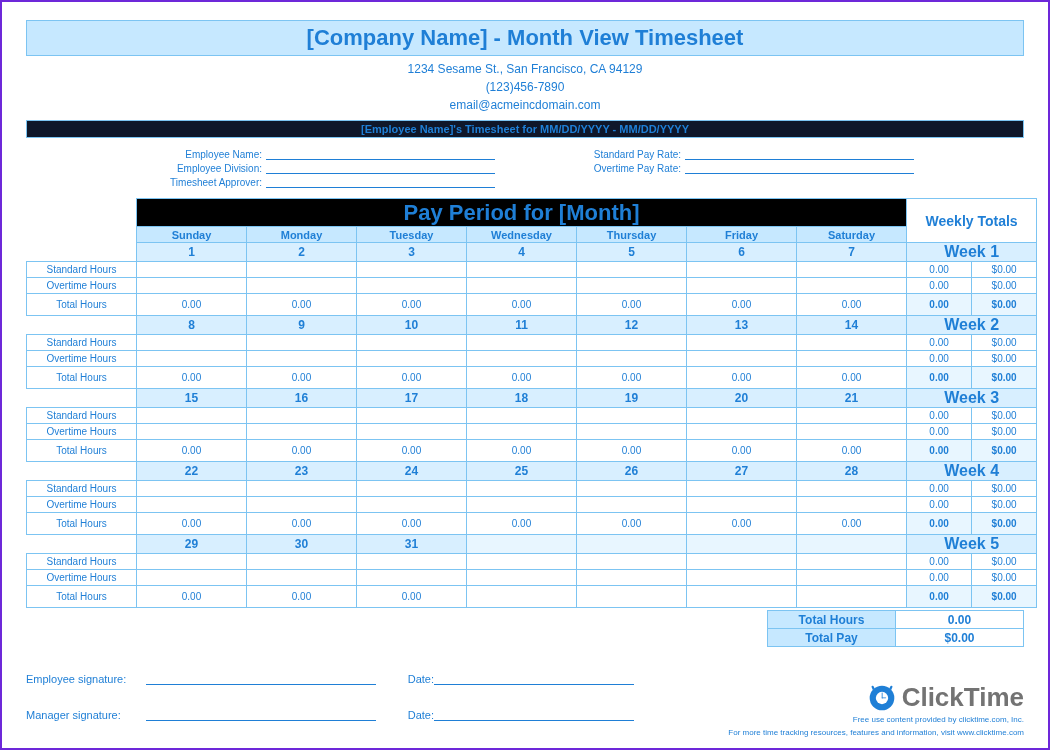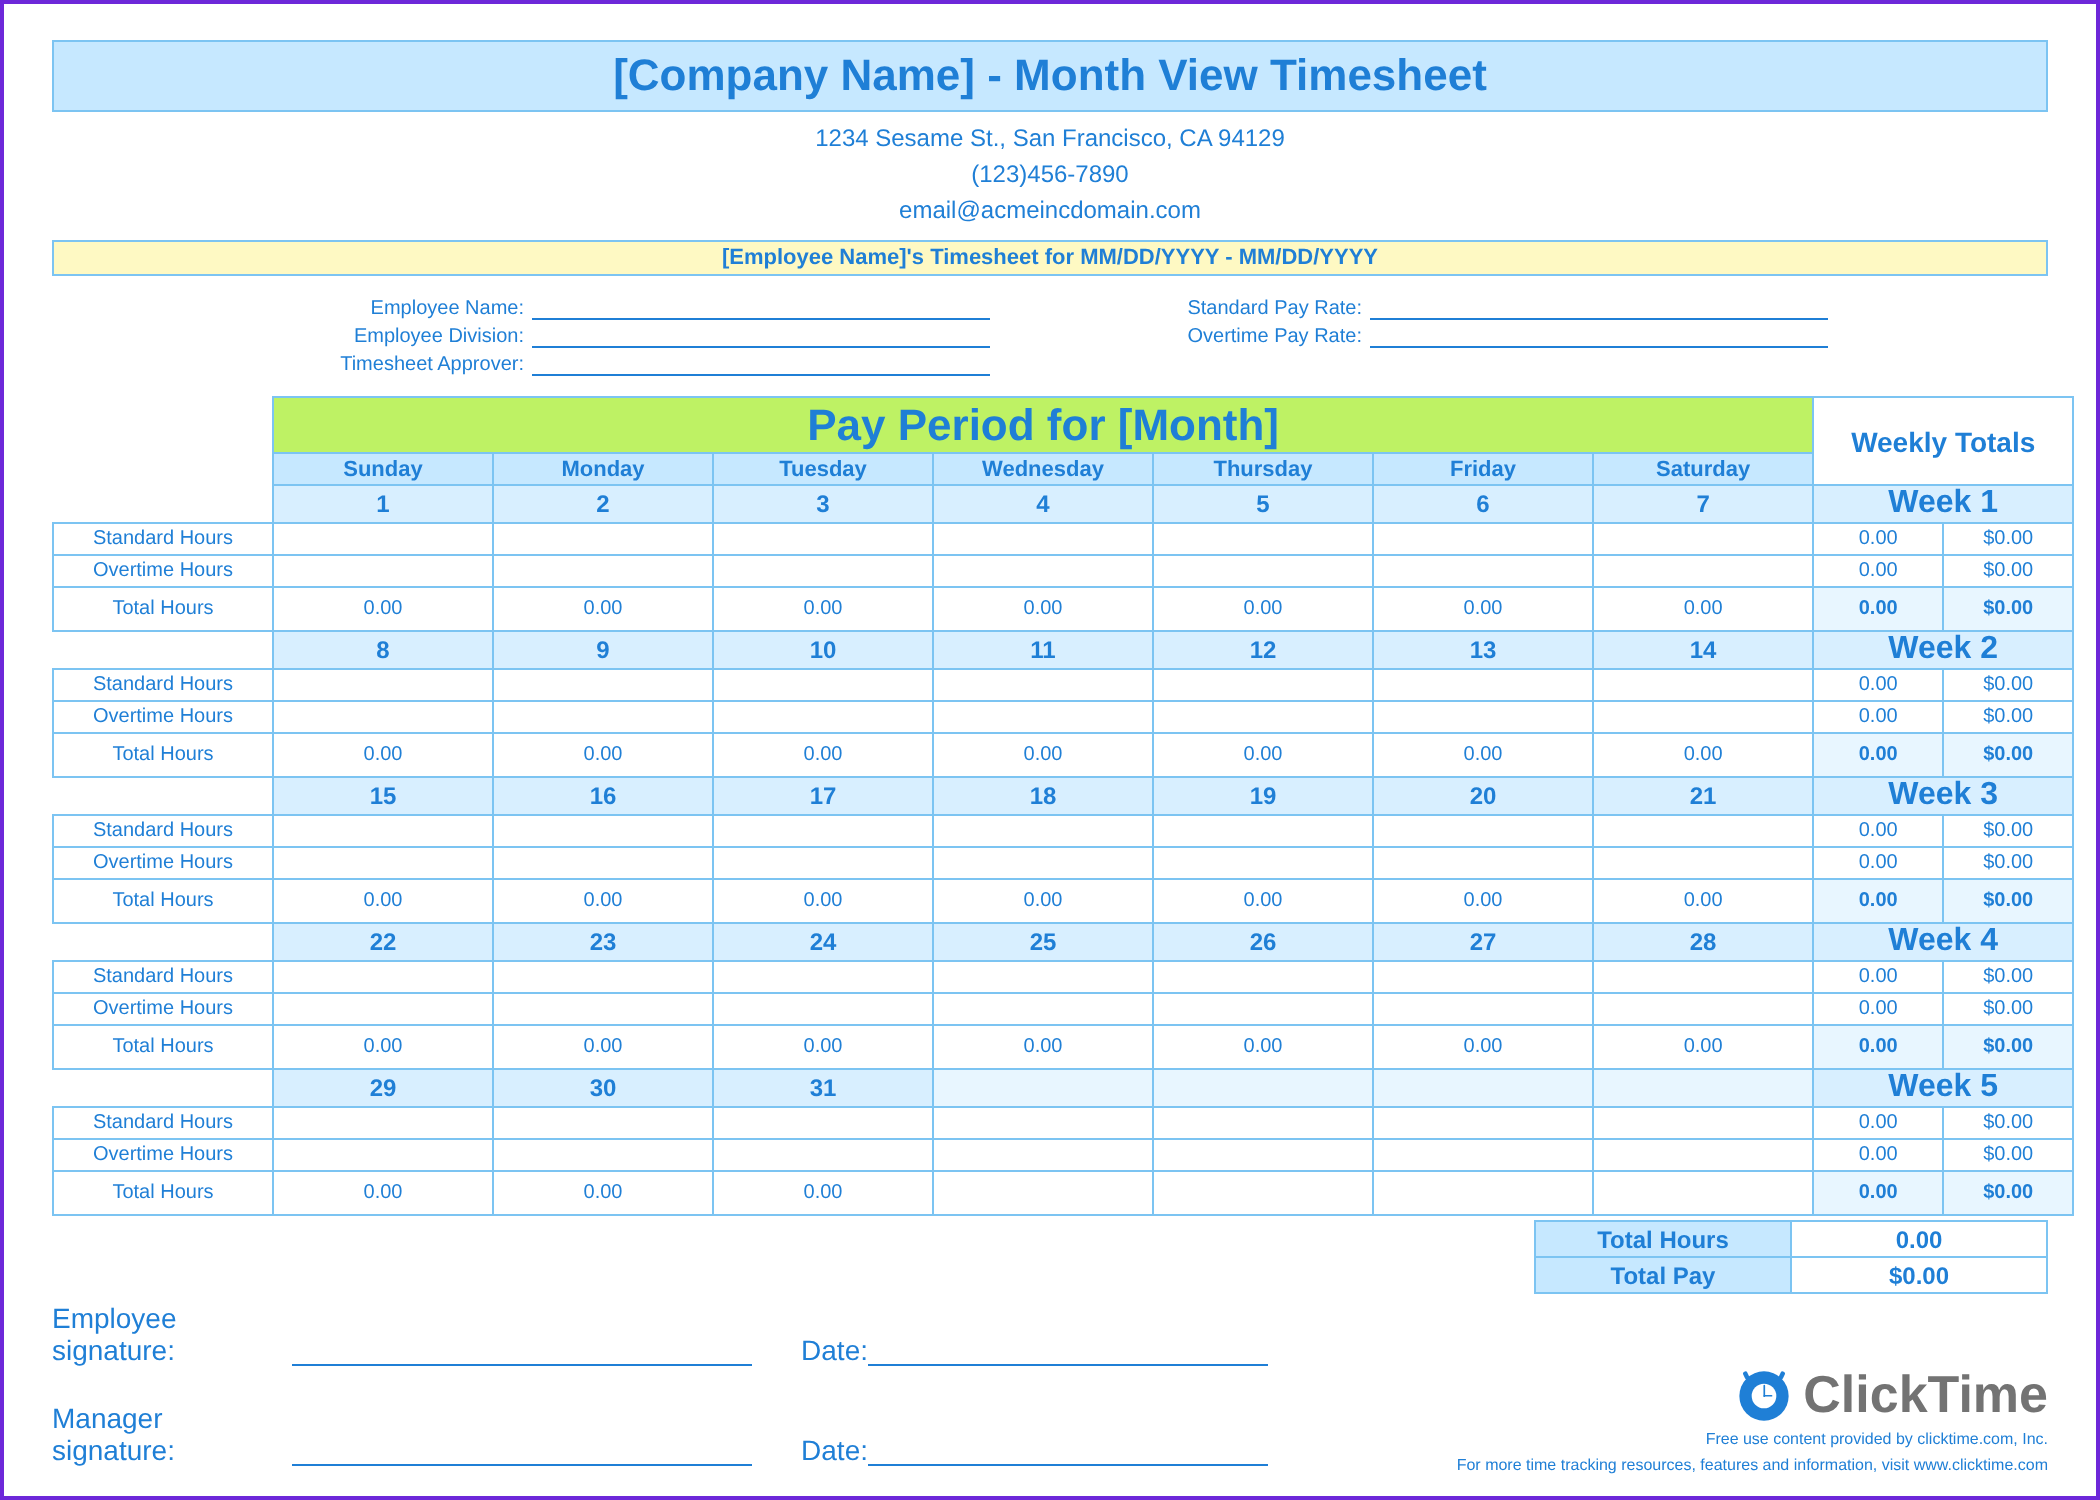--- a/index.html
+++ b/index.html
@@ -26,21 +26,21 @@
     color: #1f7fd6;
   }
   .company-info {
     text-align: center;
     font-size: 12px;
     line-height: 1.5;
     margin: 4px 0 6px 0;
     color: #1f7fd6;
   }
   .sub-bar {
-    background: #fef9c3;
+    background: #0f172a;
     border: 1px solid #7cc4f2;
     text-align: center;
     font-size: 11px;
     font-weight: bold;
     padding: 2px 0;
     color: #1f7fd6;
   }
   .emp-block {
     display: flex;
     justify-content: space-between;
@@ -64,21 +64,21 @@
     padding: 0;
     height: 16px;
     text-align: center;
     vertical-align: middle;
   }
   .rowlabel-col { width: 110px; }
   .day-col { width: 110px; }
   .wk-col { width: 65px; }
   .nb { border: none !important; background: #fff; }
   .pp-title {
-    background: #bef264;
+    background: #000000;
     font-size: 22px;
     font-weight: bold;
     color: #1f7fd6;
   }
   .wk-title {
     background: #fff;
     font-size: 14px;
     font-weight: bold;
     color: #1f7fd6;
   }
@@ -98,21 +98,21 @@
     margin-top: 2px;
   }
   .grand-table td {
     border: 1px solid #7cc4f2;
     height: 18px;
     text-align: center;
     padding: 0 6px;
   }
   .gt-label { background: #c6e8ff; font-weight: bold; width: 128px; }
   .gt-val { font-weight: bold; width: 128px; }
-  .sig-block { font-size: 14px; color: #1f7fd6; margin-top: 4px; }
+  .sig-block { font-size: 11px; color: #1f7fd6; margin-top: 20px; }
   .sig-row { display: flex; align-items: flex-end; margin: 4px 0 8px 0; }
   .sig-label { width: 120px; }
   .sig-line { border-bottom: 1px solid #1f7fd6; height: 18px; }
   .date-label { width: 50px; text-align: right; margin-left: 8px; }
   .footer {
     position: absolute;
     right: 24px;
     bottom: 10px;
     text-align: right;
     color: #1f7fd6;

